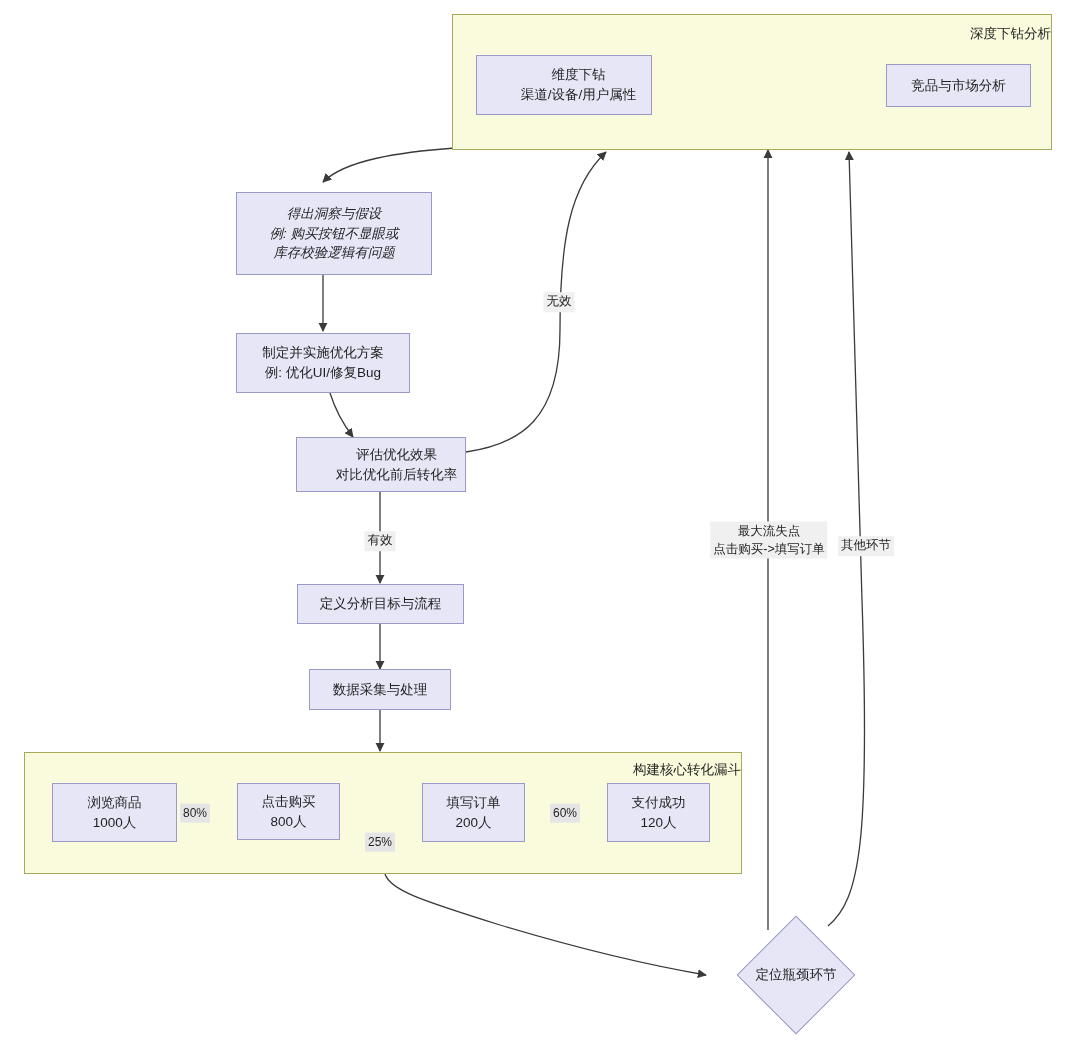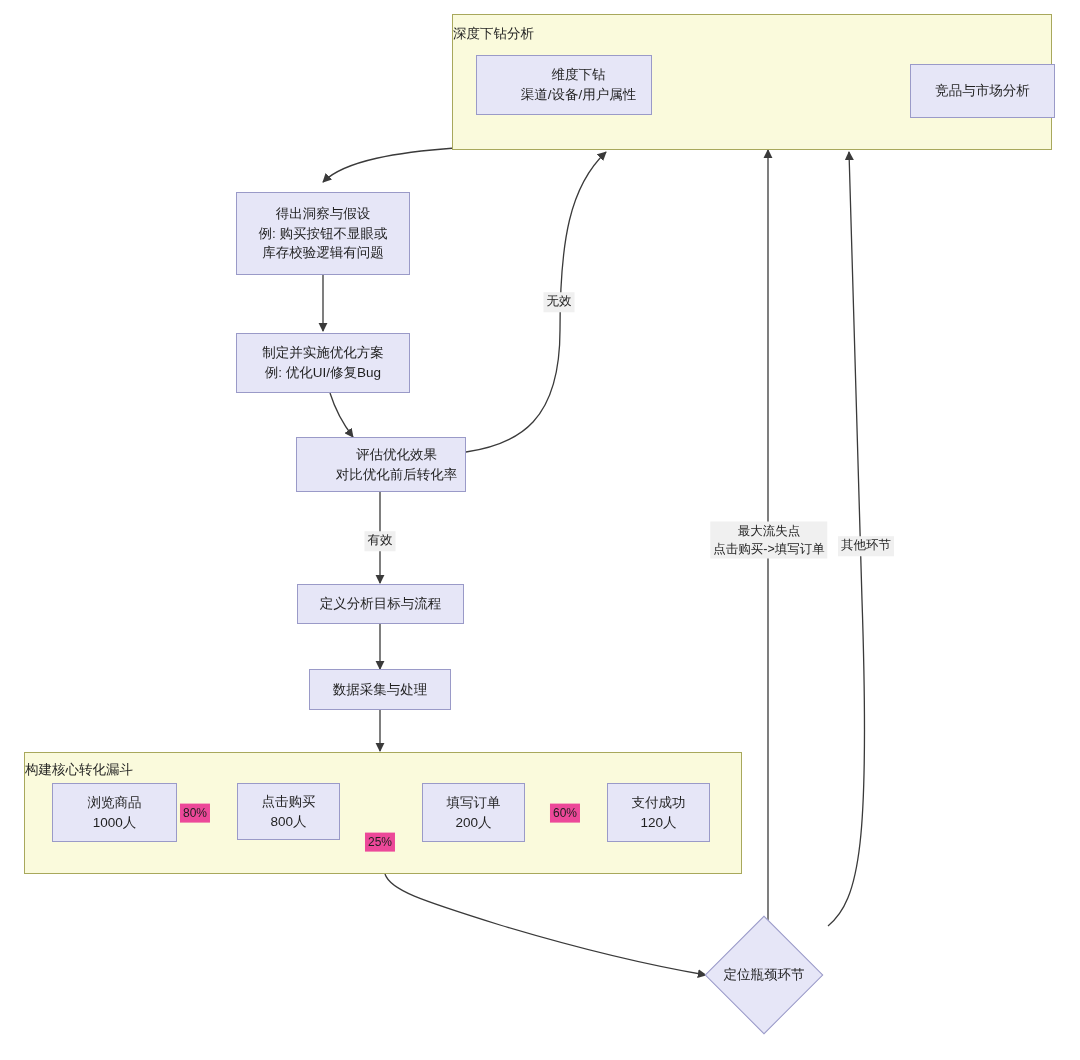--- a/index.html
+++ b/index.html
@@ -24,21 +24,21 @@
   }
   .grp {
     position: absolute;
     background: #fafadc;
     border: 1px solid #a8a85c;
     box-sizing: border-box;
   }
   .grp-title {
     position: absolute;
     left: 0; right: 0;
-    text-align: left;
+    text-align: right;
     font-size: 13.5px;
     color: #1f1f1f;
     white-space: nowrap;
   }
   .node {
     position: absolute;
     background: #e6e6f7;
     border: 1px solid #9a9ac8;
     box-sizing: border-box;
     display: flex;
@@ -79,21 +79,21 @@
     position: absolute;
     background: #f0f0f0;
     font-size: 12.5px;
     line-height: 1.4;
     color: #1f1f1f;
     text-align: center;
     white-space: nowrap;
     padding: 1px 3px;
     transform: translate(-50%, -50%);
   }
-  .edge-label.pct { font-size: 12px; background: #ec4899; }
+  .edge-label.pct { font-size: 12px; background: #e5e5e5; }
 </style>
 </head>
 <body>
 
 <div id="canvas">
 
   <svg class="edges" viewBox="0 0 1080 1060">
     <defs>
       <marker id="arrow" viewBox="0 0 10 10" refX="9" refY="5" markerWidth="7" markerHeight="7" orient="auto-start-reverse">
         <path d="M 0 0 L 10 5 L 0 10 z" fill="#3a3a3a"></path>
@@ -130,25 +130,25 @@
   <div class="grp" style="left:452px; top:14px; width:600px; height:136px;">
     <div class="grp-title" style="top:10px;">深度下钻分析</div>
   </div>
 
   <div class="node" style="left:476px; top:55px; width:176px; height:60px;padding-left:29px;">
     <span class="ln">维度下钻</span>
     <span class="ln">渠道/设备/用户属性</span>
   </div>
 
 
-  <div class="node" style="left:886px; top:64px; width:145px; height:54px;margin-left:24px;">
+  <div class="node" style="left:886px; top:64px; width:145px; height:43px;">
     <span class="ln">竞品与市场分析</span>
   </div>
 
-  <div class="node" style="left:236px; top:192px; width:174px; height:83px;">
+  <div class="node" style="left:236px; top:192px; width:196px; height:83px;font-style:italic;">
     <span class="ln">得出洞察与假设</span>
     <span class="ln">例: 购买按钮不显眼或</span>
     <span class="ln">库存校验逻辑有问题</span>
   </div>
 
   <div class="node" style="left:236px; top:333px; width:174px; height:60px;">
     <span class="ln">制定并实施优化方案</span>
     <span class="ln">例: 优化UI/修复Bug</span>
   </div>
 
@@ -186,21 +186,21 @@
 
   <div class="node" style="left:607px; top:783px; width:103px; height:59px;">
     <span class="ln">支付成功</span>
     <span class="ln">120人</span>
   </div>
 
   <div class="edge-label pct" style="left:195px; top:813px;">80%</div>
   <div class="edge-label pct" style="left:380px; top:842px;">25%</div>
   <div class="edge-label pct" style="left:565px; top:813px;">60%</div>
 
-  <div class="diamond-wrap" style="left:704px; top:915px; width:120px; height:120px;">
+  <div class="diamond-wrap" style="left:736px; top:915px; width:120px; height:120px;">
     <div class="diamond-shape"></div>
     <span class="diamond-label">定位瓶颈环节</span>
   </div>
 
   <div class="edge-label" style="left:559px; top:302px;">无效</div>
 
   <div class="edge-label" style="left:380px; top:541px;">有效</div>
 
   <div class="edge-label" style="left:769px; top:540px;">
     <span class="ln">最大流失点</span><br>

